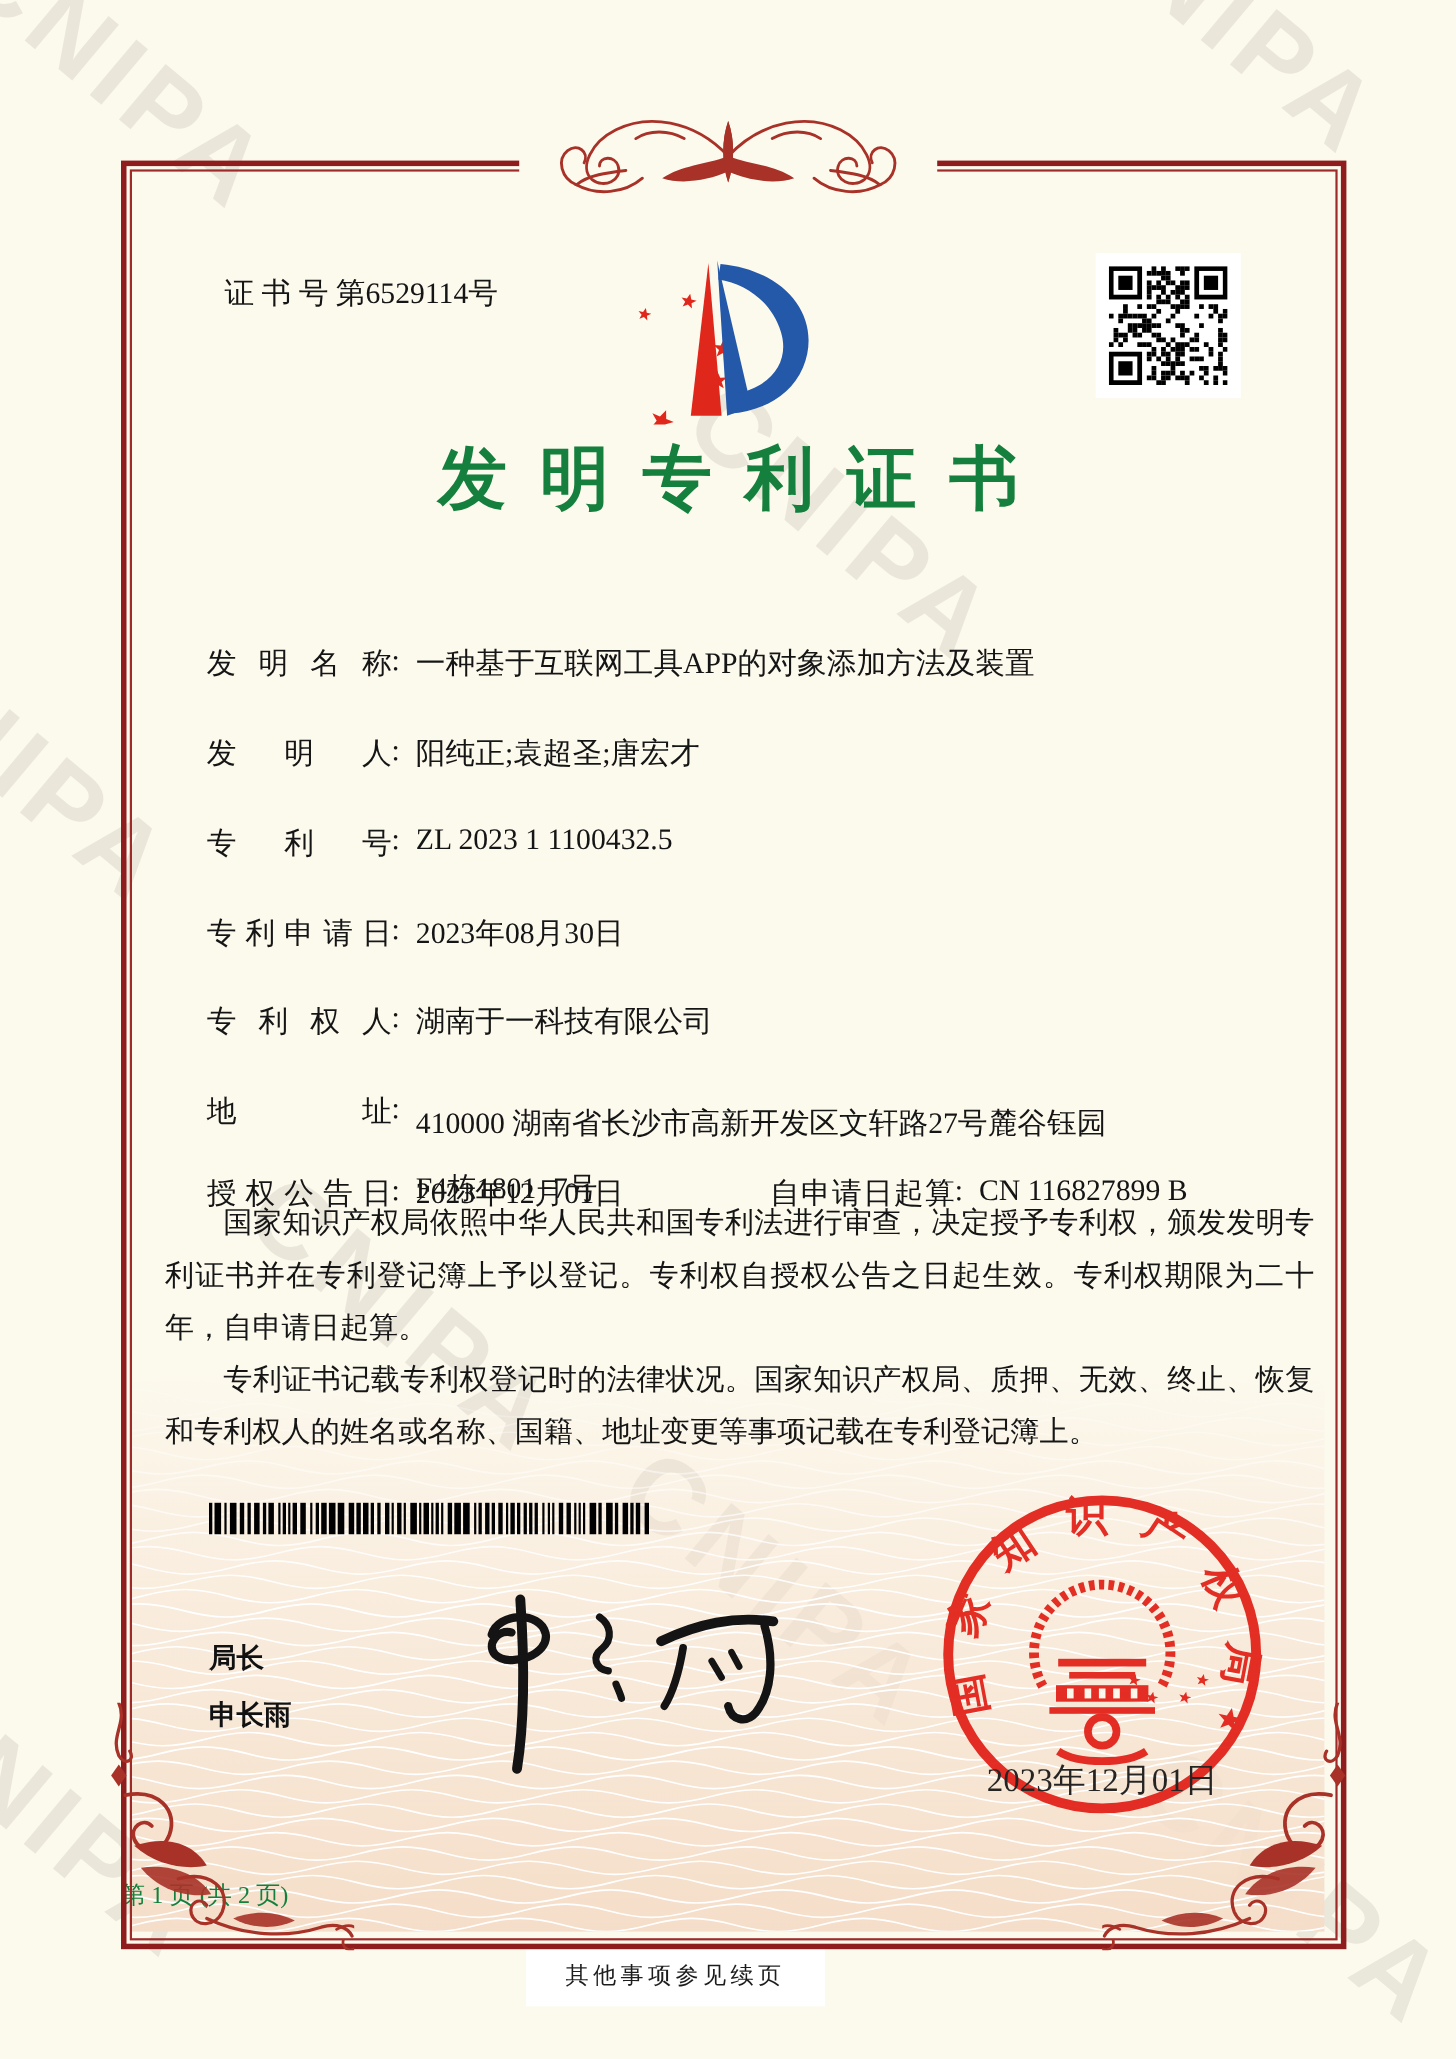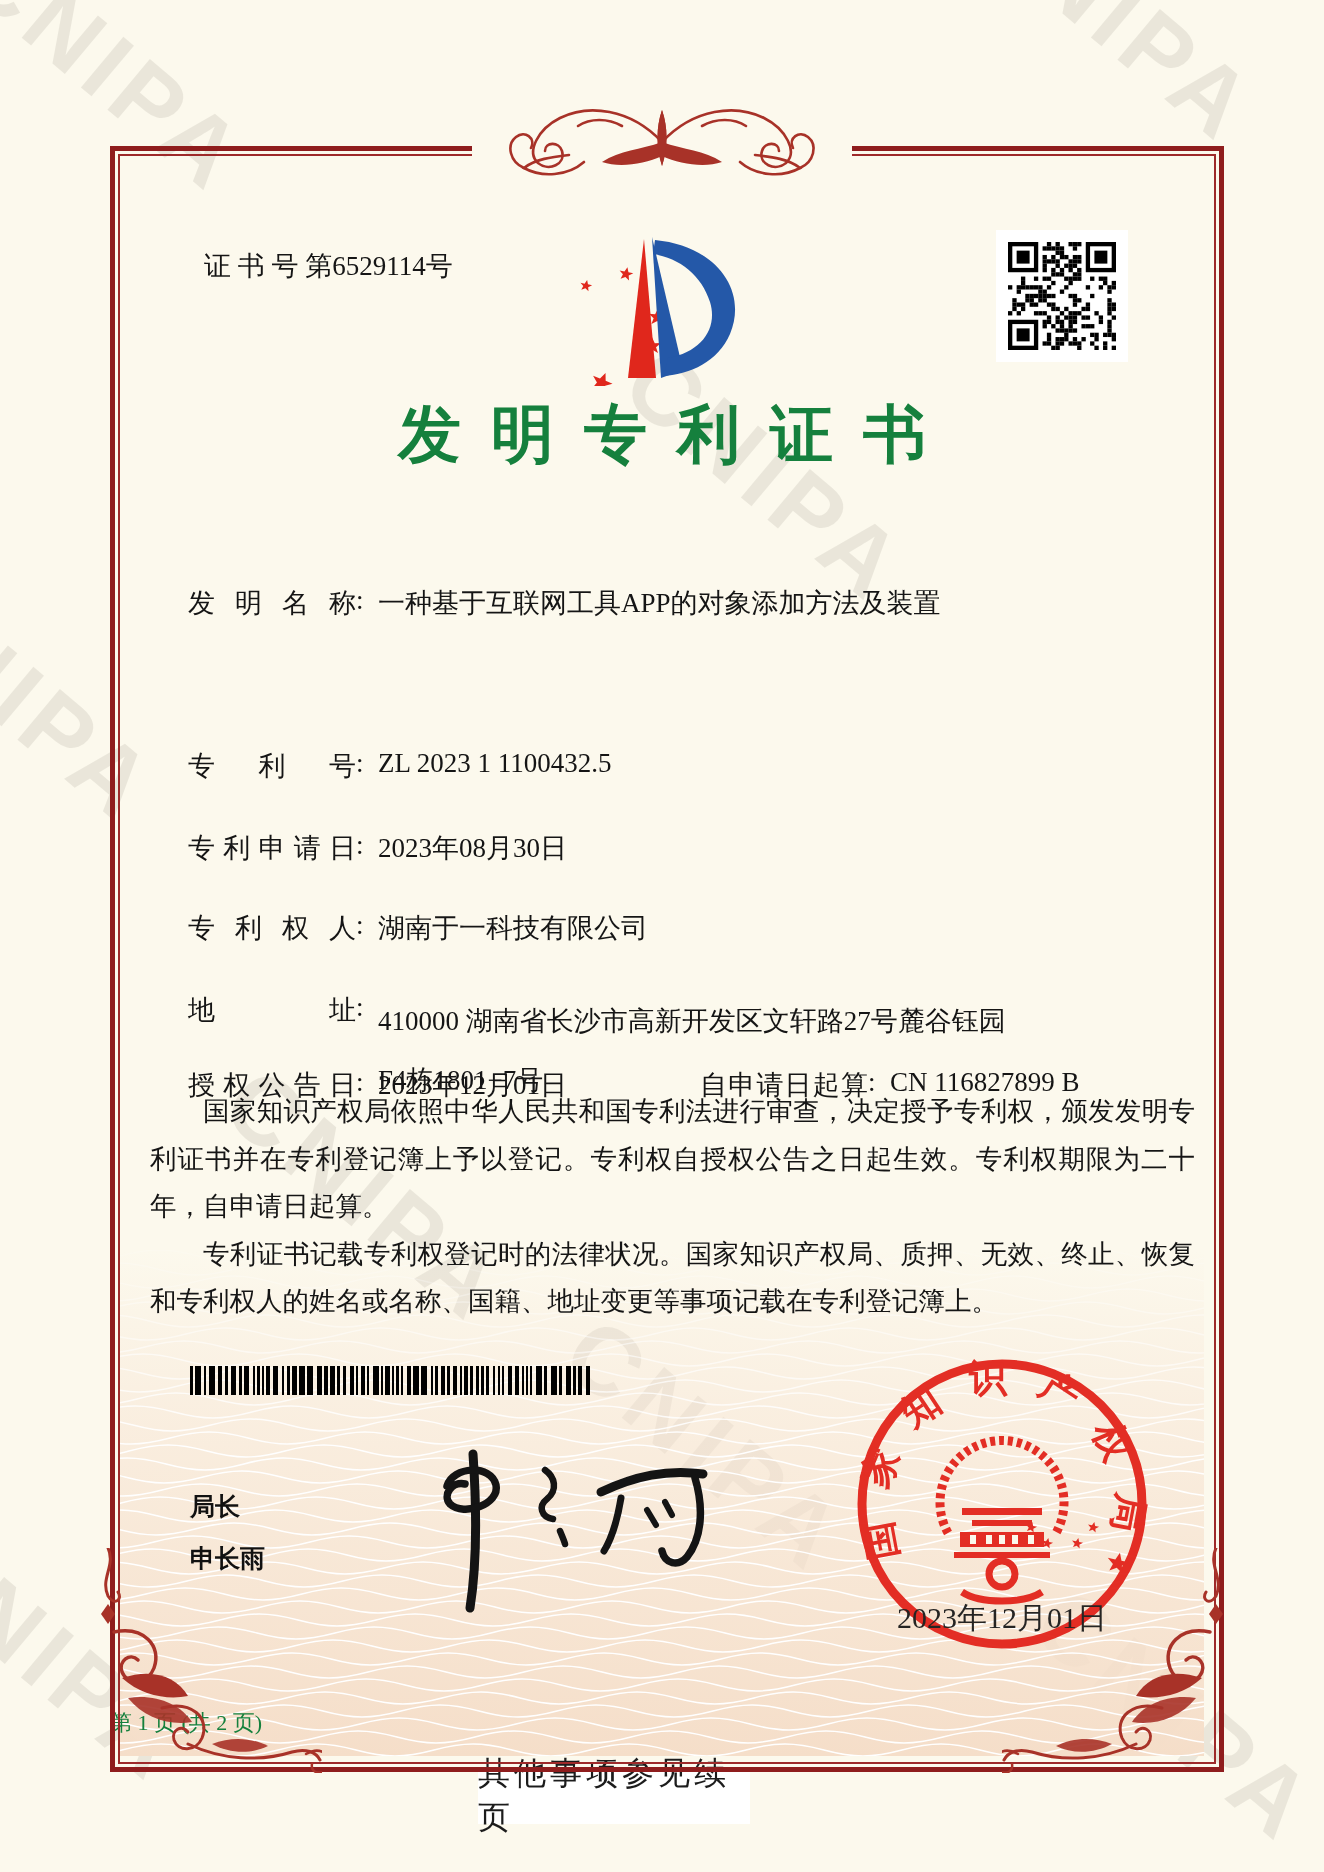--- a/index.html
+++ b/index.html
@@ -49,21 +49,21 @@
     font-weight:bold;font-size:25px;color:#111;}
   .sl1{top:1490px}.sl2{top:1542px}
   .sig-svg{position:absolute;left:395px;top:1438px;z-index:2;}
   
   .seal{position:absolute;left:850px;top:1352px;z-index:4;opacity:.95;}
   
   .page-info{position:absolute;left:110px;top:1708px;width:1104px;
     font-size:22px;color:#15803d;z-index:2;}
   .note-box{position:absolute;left:478px;top:1768px;width:272px;height:56px;background:#ffffff;
     z-index:2;display:flex;align-items:center;justify-content:center;}
-  .note-box span{font-size:32px;letter-spacing:4px;color:#1c1c1c;}
+  .note-box span{font-size:21px;letter-spacing:4px;color:#1c1c1c;}
   
   .orn-top{position:absolute;left:472px;top:96px;width:380px;height:86px;background:#FCF9ED;z-index:4;}
   .orn-corner{position:absolute;z-index:4;}
   .oc-left{left:92px;top:1548px;}
   .oc-right{left:1002px;top:1548px;}
 </style>
 </head>
 <body>
 
 <div id="page">
@@ -370,20 +370,23 @@
         <rect x="4.32" y="82.08000000000001" width="21.6" height="21.6" fill="#fff"></rect>
         <rect x="8.64" y="86.4" width="12.96" height="12.96" fill="#000"></rect>
       </svg>
   </div>
 
   <div class="title">发明专利证书</div>
 
   <div class="row r0">
     <span class="fl">发明名称</span><span class="colon">:</span><span class="fv">一种基于互联网工具APP的对象添加方法及装置</span>
   </div>
+  <div class="row r1">
+    <span class="fl">发明人</span><span class="colon">:</span><span class="fv">阳纯正;袁超圣;唐宏才</span>
+  </div>
   <div class="row r2">
     <span class="fl">专利号</span><span class="colon">:</span><span class="fv">ZL 2023 1 1100432.5</span>
   </div>
   <div class="row r3">
     <span class="fl">专利申请日</span><span class="colon">:</span><span class="fv">2023年08月30日</span>
   </div>
   <div class="row r4">
     <span class="fl">专利权人</span><span class="colon">:</span><span class="fv">湖南于一科技有限公司</span>
   </div>
   <div class="row r5">

